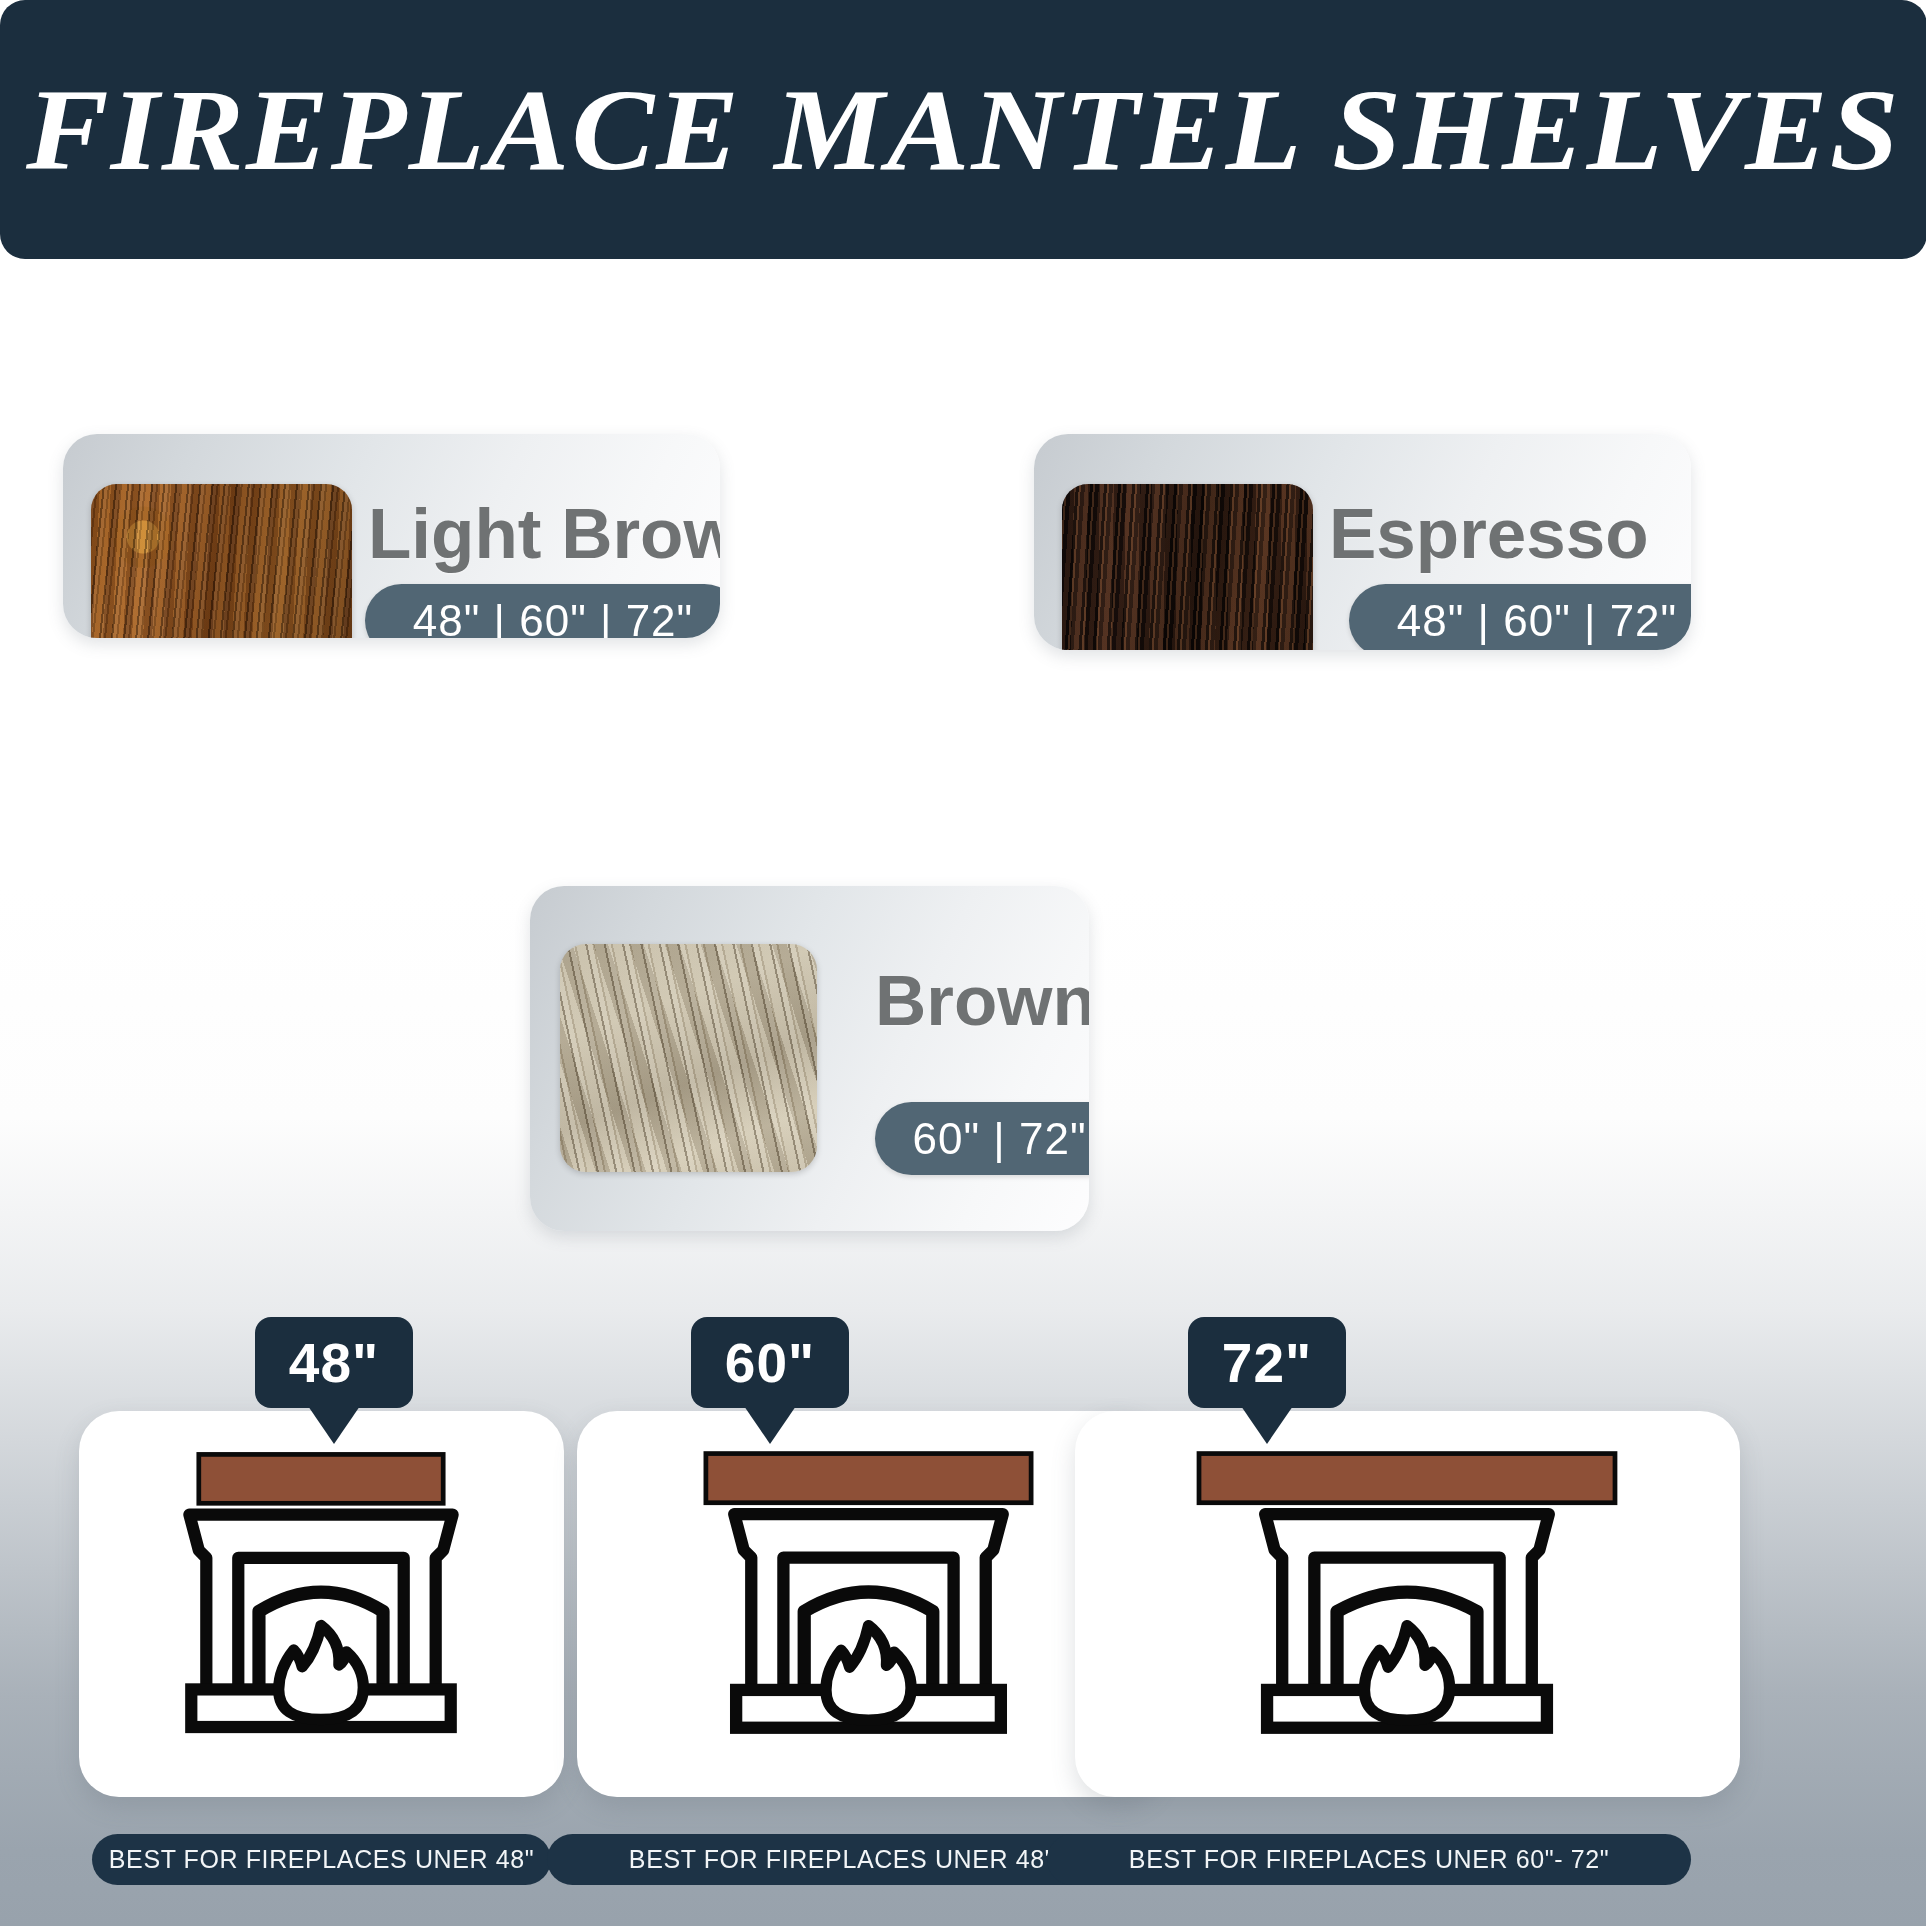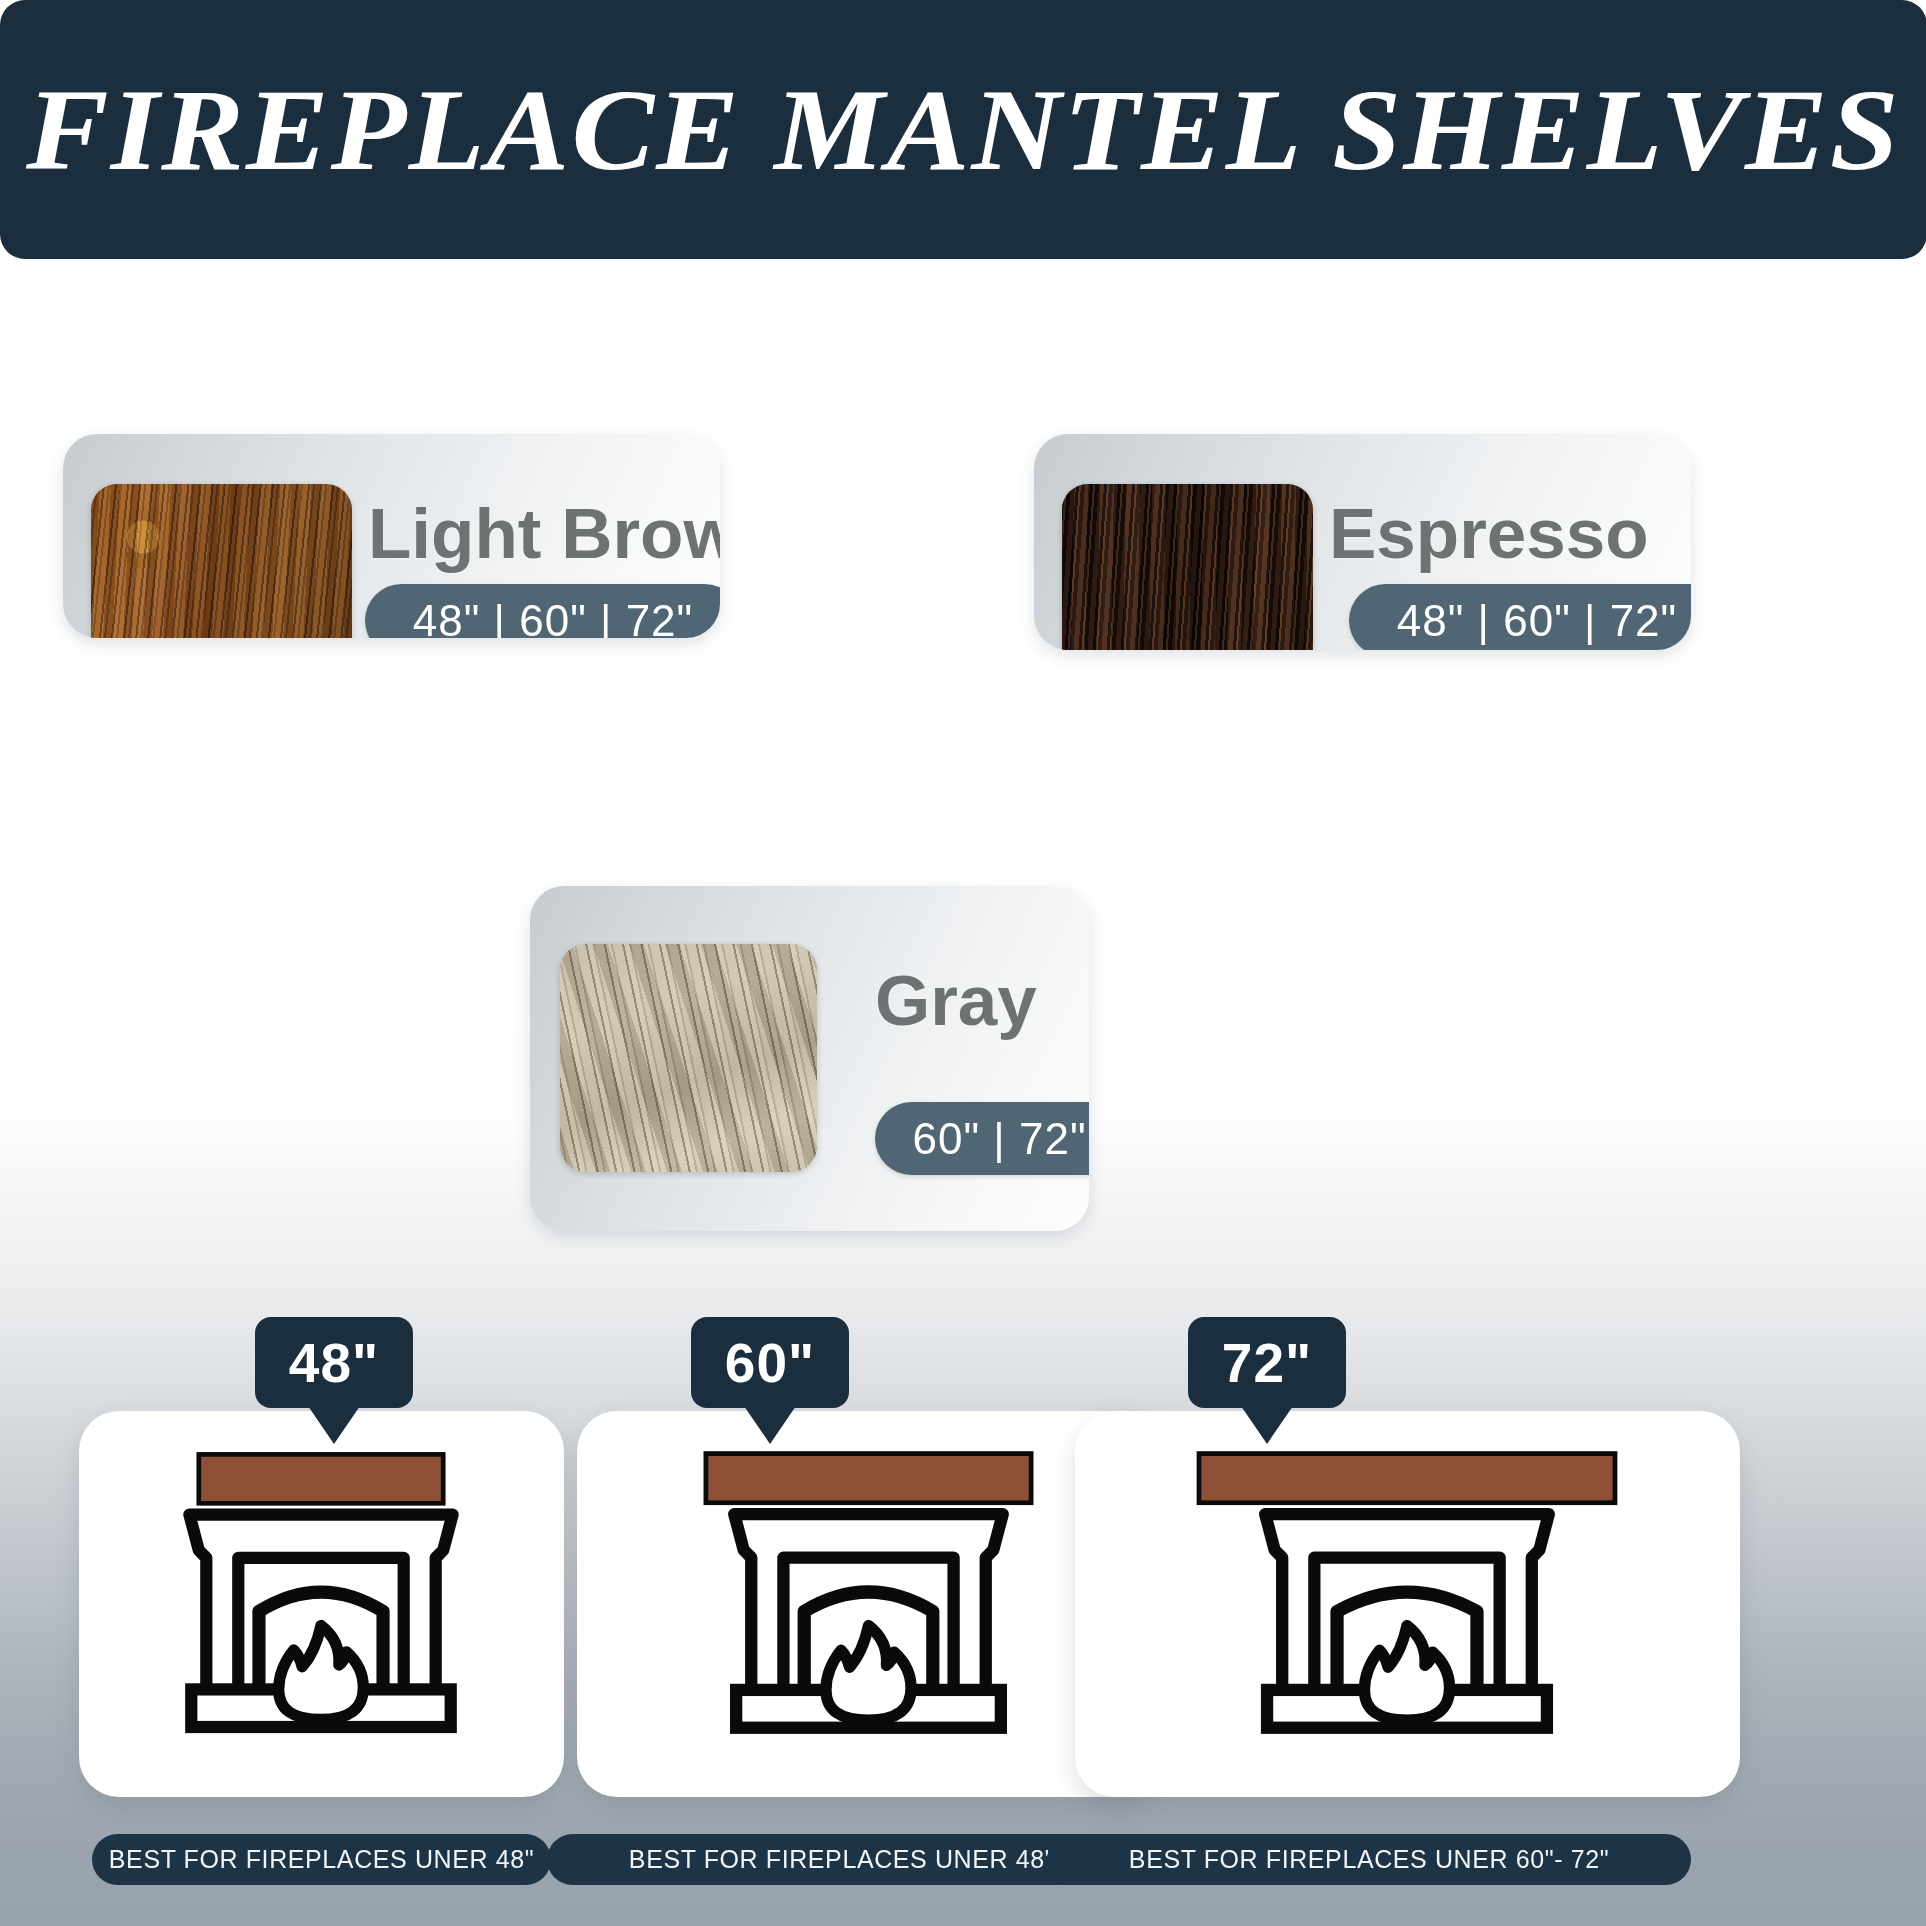--- a/index.html
+++ b/index.html
@@ -172,21 +172,21 @@
       <div class="swatch-inner wood-espresso"></div>
     </div>
     <div class="color-name" style="left:295px; top:59px; font-size:71px;">Espresso</div>
     <div class="size-pill" style="left:315px; top:150px; width:376px; height:73px; font-size:44px;">48"  |  60"  |  72"</div>
   </div>
 
   <div class="color-card" style="left:530px; top:886px; width:559px; height:345px;">
     <div class="swatch" style="left:30px; top:58px; width:257px; height:228px;">
       <div class="swatch-inner wood-gray"></div>
     </div>
-    <div class="color-name" style="left:345px; top:74px; font-size:71px;">Gray</div>
+    <div class="color-name" style="left:345px; top:74px; font-size:71px;">Brown</div>
     <div class="size-pill" style="left:345px; top:216px; width:249px; height:73px; font-size:44px;">60"  |  72"</div>
   </div>
 
   <div class="badge" style="left:255px; top:1317px; width:158px; height:91px; font-size:55px;">
     <span>48"</span>
     <span class="tail"></span>
   </div>
   <div class="fp-card" style="left:79px; top:1411px; width:485px; height:386px;">
     <svg class="fp-icon" viewBox="0 0 400 330" style="left:54px; top:35px; width:376px; height:312px;">
       <rect x="70" y="8" width="260" height="52" fill="#8e5037" stroke="#0a0a0a" stroke-width="5"></rect>

